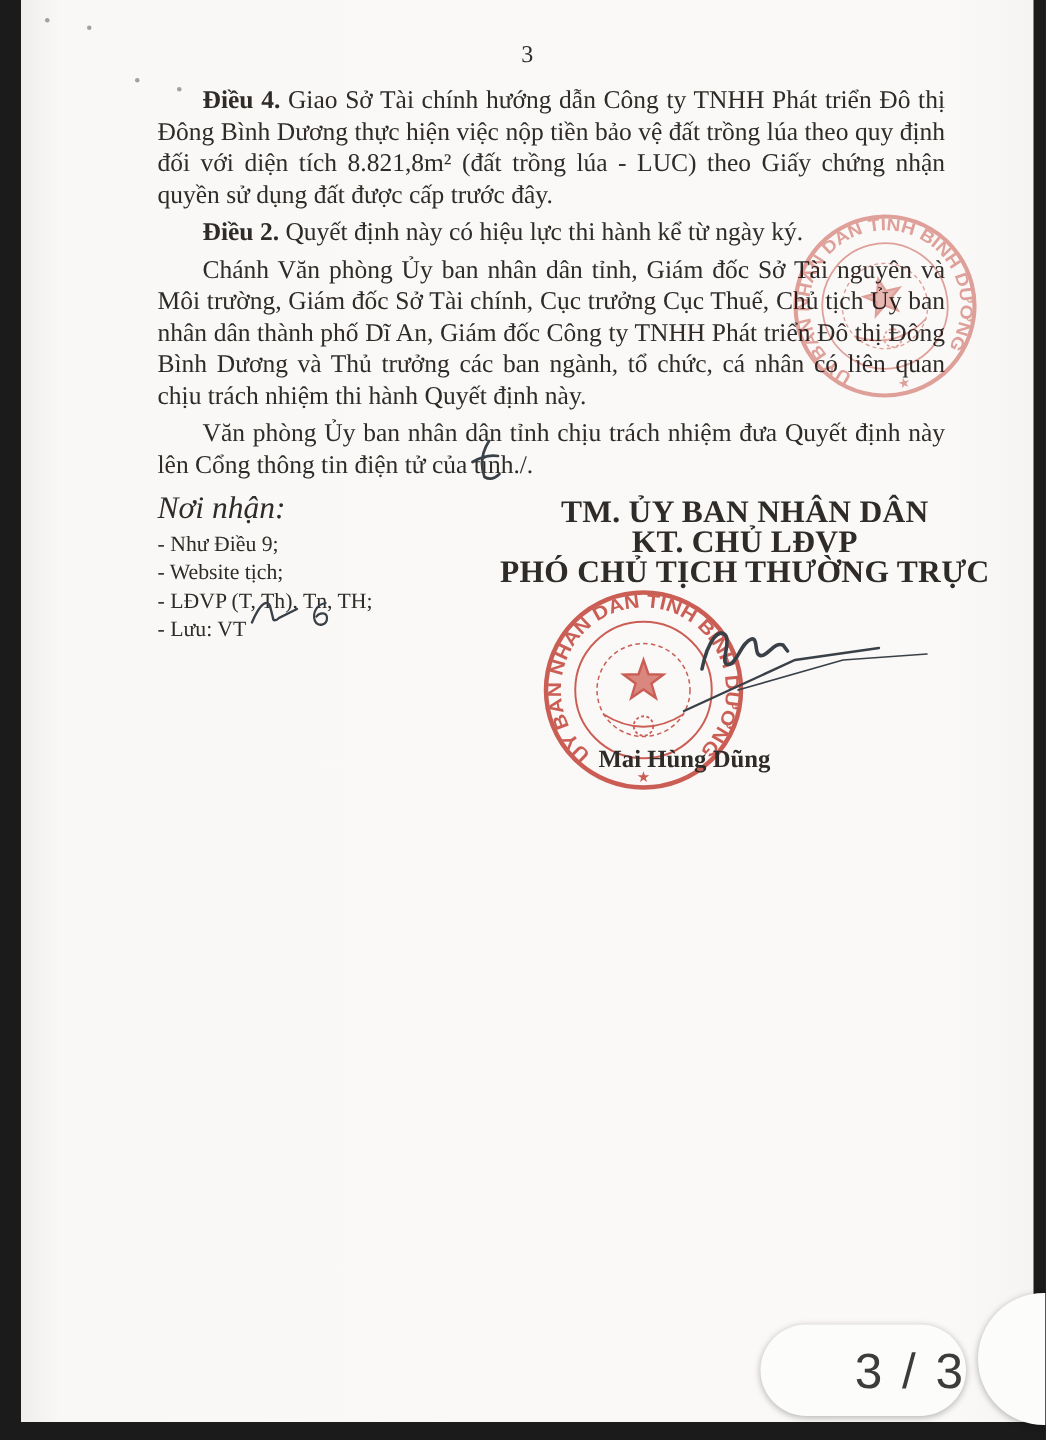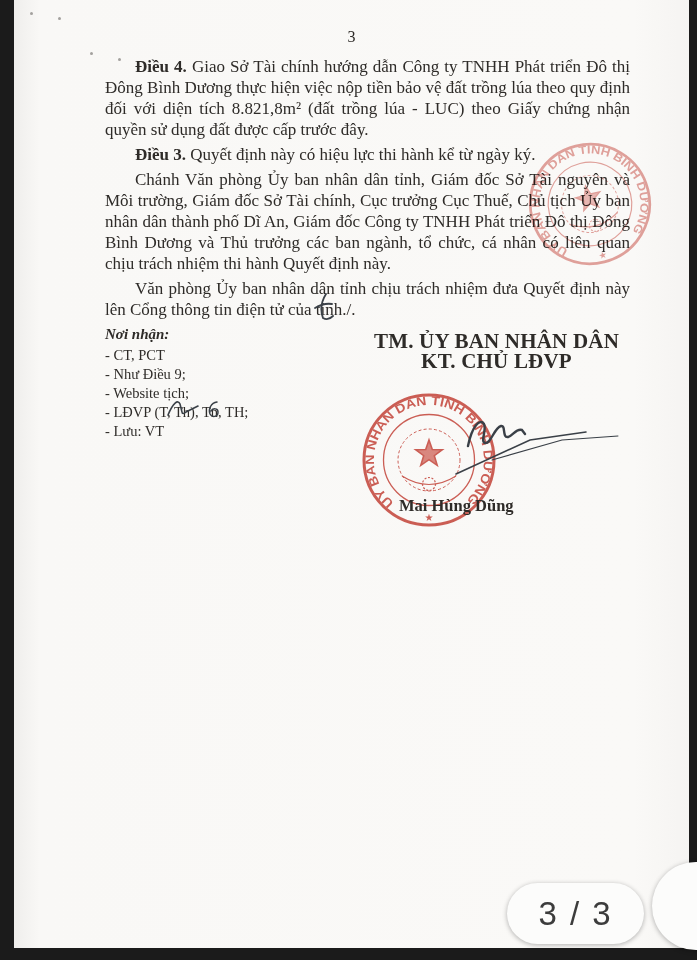--- a/index.html
+++ b/index.html
@@ -7,36 +7,36 @@
           font-family:"Liberation Serif",serif;}
   .page{position:absolute;left:14px;top:0;width:675px;height:948px;
         background:linear-gradient(90deg,#efeeec 0px,#f9f8f6 26px,#faf9f7 620px,#f5f4f2 675px);}
   .page-number{position:absolute;top:28px;left:0;width:100%;text-align:center;
                font-size:16px;color:#2e2b28;}
   .content{position:absolute;left:91px;top:56px;width:537px;color:#2e2b28;
            font-size:17px;line-height:21px;text-align:justify;}
   .content p{margin:0 12px 4px 0;text-indent:30px;}
   .b{font-weight:bold;}
   .recipients{position:absolute;left:91px;top:326px;color:#2e2b28;}
-  .recipients-header{font-size:15px;font-weight:bold;font-style:italic;margin-bottom:3px;}
+  .recipients-header{font-size:21px;font-weight:normal;font-style:italic;margin-bottom:3px;}
   .recipient-item{font-size:14.5px;line-height:19px;}
   .sig-heading{position:absolute;left:310px;top:331px;width:345px;text-align:center;
                font-weight:bold;font-size:21px;line-height:20px;color:#2e2b28;letter-spacing:.2px;}
   .signer-name{position:absolute;left:385px;top:496px;width:210px;
                font-weight:bold;font-size:16.5px;color:#2e2b28;}
   .seal{position:absolute;mix-blend-mode:multiply;}
   .seal-main{left:342px;top:387px;width:146px;height:146px;opacity:.88;}
   .seal-edge{left:509px;top:137px;width:134px;height:134px;opacity:.5;transform:rotate(-14deg);}
   .signature-svg{position:absolute;left:420px;top:398px;width:200px;height:88px;}
   .flourish-1{position:absolute;left:298px;top:292px;width:32px;height:30px;}
   .flourish-2{position:absolute;left:151px;top:397px;width:62px;height:24px;}
   .speck{position:absolute;width:3px;height:3px;border-radius:50%;background:#a3a19e;}
   .pill{position:absolute;background:#fcfcfb;box-shadow:0 1px 5px rgba(0,0,0,.3);z-index:5;}
   .pill-indicator{left:507px;top:883px;width:137px;height:61px;border-radius:31px;
-                  display:flex;align-items:center;justify-content:center;
+                  display:flex;align-items:center;justify-content:flex-end;
                   font-family:"Liberation Sans",sans-serif;font-size:33px;color:#3c3c3c;
                   letter-spacing:2px;}
   .pill-partial{left:652px;top:862px;width:100px;height:88px;border-radius:44px;}
 </style>
 </head>
 <body>
 
 <svg width="0" height="0" style="position:absolute">
   <defs>
     <path id="seal-arc" d="M -35,42.4 A 55,55 0 1 1 35,42.4" fill="none"></path>
@@ -60,46 +60,46 @@
 
     <div class="speck" style="left:16px;top:12px"></div>
     <div class="speck" style="left:44px;top:17px"></div>
     <div class="speck" style="left:76px;top:52px"></div>
     <div class="speck" style="left:104px;top:58px"></div>
 
     <div class="page-number">3</div>
 
     <div class="content">
       <p><span class="b">Điều 4.</span><span> Giao Sở Tài chính hướng dẫn Công ty TNHH Phát triển Đô thị Đông Bình Dương thực hiện việc nộp tiền bảo vệ đất trồng lúa theo quy định đối với diện tích 8.821,8m² (đất trồng lúa - LUC) theo Giấy chứng nhận quyền sử dụng đất được cấp trước đây.</span></p>
-      <p><span class="b">Điều 3.</span><span> Quyết định này có hiệu lực thi hành kể từ ngày ký.</span></p>
+      <p><span class="b">Điều 2.</span><span> Quyết định này có hiệu lực thi hành kể từ ngày ký.</span></p>
       <p>Chánh Văn phòng Ủy ban nhân dân tỉnh, Giám đốc Sở Tài nguyên và Môi trường, Giám đốc Sở Tài chính, Cục trưởng Cục Thuế, Chủ tịch Ủy ban nhân dân thành phố Dĩ An, Giám đốc Công ty TNHH Phát triển Đô thị Đông Bình Dương và Thủ trưởng các ban ngành, tổ chức, cá nhân có liên quan chịu trách nhiệm thi hành Quyết định này.</p>
       <p>Văn phòng Ủy ban nhân dân tỉnh chịu trách nhiệm đưa Quyết định này lên Cổng thông tin điện tử của tỉnh./.</p>
     </div>
 
     <svg class="flourish-1" viewBox="0 0 32 30">
       <path d="M 14,2 C 9,10 8,18 11,26 M 3,16 C 8,13 14,11 20,12 M 11,26 Q 16,29 21,24" stroke="#3a4047" stroke-width="1.8" fill="none" stroke-linecap="round"></path>
     </svg>
 
     <div class="recipients">
       <div class="recipients-header">Nơi nhận:</div>
-      <div class="recipient-item">- CT, PCT</div>
       <div class="recipient-item">- Như Điều 9;</div>
       <div class="recipient-item">- Website tịch;</div>
       <div class="recipient-item">- LĐVP (T, Th), Tn, TH;</div>
       <div class="recipient-item">- Lưu: VT</div>
     </div>
 
     <svg class="flourish-2" viewBox="0 0 62 24">
       <path d="M 3,18 C 8,6 13,2 15,7 L 17,15 C 17,17 19,17 21,15 L 33,9" stroke="#3a4047" stroke-width="1.6" fill="none" stroke-linecap="round"></path>
       <path d="M 52,5 C 46,6 43,12 45,17 C 47,21 53,20 53,15 C 53,11 48,11 46,14" stroke="#3a4047" stroke-width="1.5" fill="none" stroke-linecap="round"></path>
     </svg>
 
     <div class="sig-heading">
       <div>TM. ỦY BAN NHÂN DÂN</div>
       <div>KT. CHỦ LĐVP</div>
+      <div>PHÓ CHỦ TỊCH THƯỜNG TRỰC</div>
     </div>
 
     <svg class="seal seal-edge" viewBox="-73 -73 146 146">
       <use href="#seal-group"></use>
     </svg>
 
     <svg class="seal seal-main" viewBox="-73 -73 146 146">
       <use href="#seal-group"></use>
     </svg>
 

